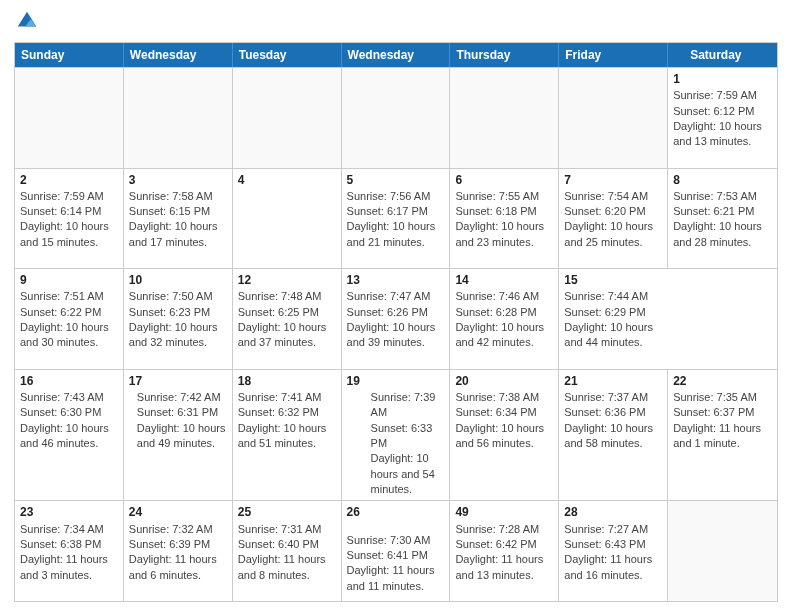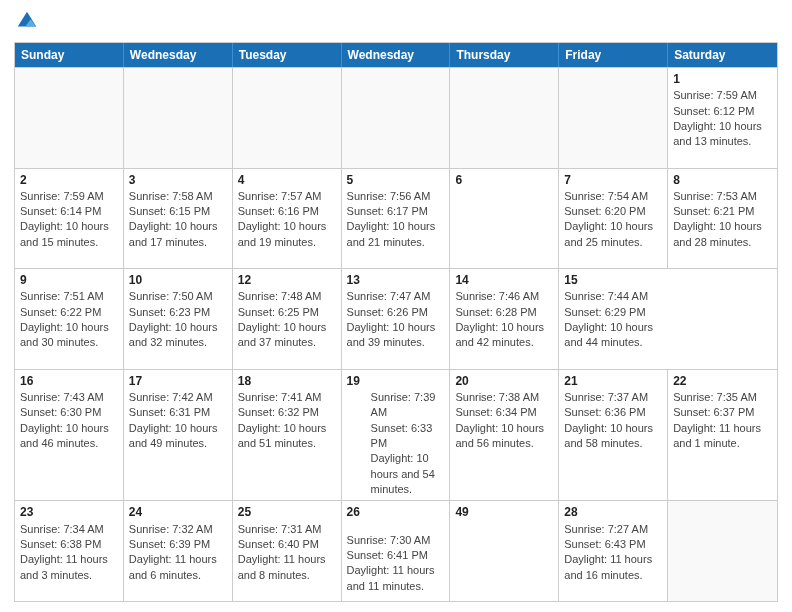--- a/index.html
+++ b/index.html
@@ -63,21 +63,21 @@
       grid-template-columns: repeat(7, 1fr);
       background: #1a6fb5;
     }
     .cal-header-cell {
       color: #fff;
       font-weight: bold;
       font-size: 12px;
       padding: 5px 6px;
       border-right: 1px solid #3a8fd5;
     }
-    .cal-header-cell:last-child { border-right: none; }
+    .cal-header-cell:last-child { border-right: none; margin-left: 16px; }
     .cal-body {
       flex: 1;
       display: flex;
       flex-direction: column;
     }
     .cal-row {
       display: grid;
       grid-template-columns: repeat(7, 1fr);
       flex: 1;
       border-top: 1px solid #ccc;
@@ -164,32 +164,32 @@
 Daylight: 10 hours and 15 minutes.</div>
           </div>
           <div class="cal-cell">
             <span class="day-num">3</span>
             <div class="cell-text" style="white-space: pre-line;">Sunrise: 7:58 AM
 Sunset: 6:15 PM
 Daylight: 10 hours and 17 minutes.</div>
           </div>
           <div class="cal-cell">
             <span class="day-num">4</span>
-            <div class="cell-text" style="white-space: pre-line;">Sunrise: 7:57 AM
-Sunset: 6:16 PM
-Daylight: 10 hours and 19 minutes.</div>
           </div>
           <div class="cal-cell">
             <span class="day-num">5</span>
             <div class="cell-text" style="white-space: pre-line;">Sunrise: 7:56 AM
 Sunset: 6:17 PM
 Daylight: 10 hours and 21 minutes.</div>
           </div>
           <div class="cal-cell">
             <span class="day-num">6</span>
+            <div class="cell-text" style="white-space: pre-line;">Sunrise: 7:55 AM
+Sunset: 6:18 PM
+Daylight: 10 hours and 23 minutes.</div>
           </div>
           <div class="cal-cell">
             <span class="day-num">7</span>
             <div class="cell-text" style="white-space: pre-line;">Sunrise: 7:54 AM
 Sunset: 6:20 PM
 Daylight: 10 hours and 25 minutes.</div>
           </div>
           <div class="cal-cell">
             <span class="day-num">8</span>
             <div class="cell-text" style="white-space: pre-line;">Sunrise: 7:53 AM
@@ -237,21 +237,21 @@
         </div>
         <div class="cal-row">
           <div class="cal-cell">
             <span class="day-num">16</span>
             <div class="cell-text" style="white-space: pre-line;">Sunrise: 7:43 AM
 Sunset: 6:30 PM
 Daylight: 10 hours and 46 minutes.</div>
           </div>
           <div class="cal-cell">
             <span class="day-num">17</span>
-            <div class="cell-text" style="white-space: pre-line;">Sunrise: 7:42 AM
+            <div class="cell-text" style="white-space: pre-line; margin-left: 8px;">Sunrise: 7:42 AM
 Sunset: 6:31 PM
 Daylight: 10 hours and 49 minutes.</div>
           </div>
           <div class="cal-cell">
             <span class="day-num">18</span>
             <div class="cell-text" style="white-space: pre-line;">Sunrise: 7:41 AM
 Sunset: 6:32 PM
 Daylight: 10 hours and 51 minutes.</div>
           </div>
           <div class="cal-cell">
@@ -299,20 +299,23 @@
 Daylight: 11 hours and 8 minutes.</div>
           </div>
           <div class="cal-cell">
             <span class="day-num">26</span>
             <div class="cell-text" style="white-space: pre-line; margin-top: 12px;">Sunrise: 7:30 AM
 Sunset: 6:41 PM
 Daylight: 11 hours and 11 minutes.</div>
           </div>
           <div class="cal-cell">
             <span class="day-num">49</span>
+            <div class="cell-text" style="white-space: pre-line;">Sunrise: 7:28 AM
+Sunset: 6:42 PM
+Daylight: 11 hours and 13 minutes.</div>
           </div>
           <div class="cal-cell">
             <span class="day-num">28</span>
             <div class="cell-text" style="white-space: pre-line;">Sunrise: 7:27 AM
 Sunset: 6:43 PM
 Daylight: 11 hours and 16 minutes.</div>
           </div>
           <div class="cal-cell empty"></div>
         </div>
       </div>

